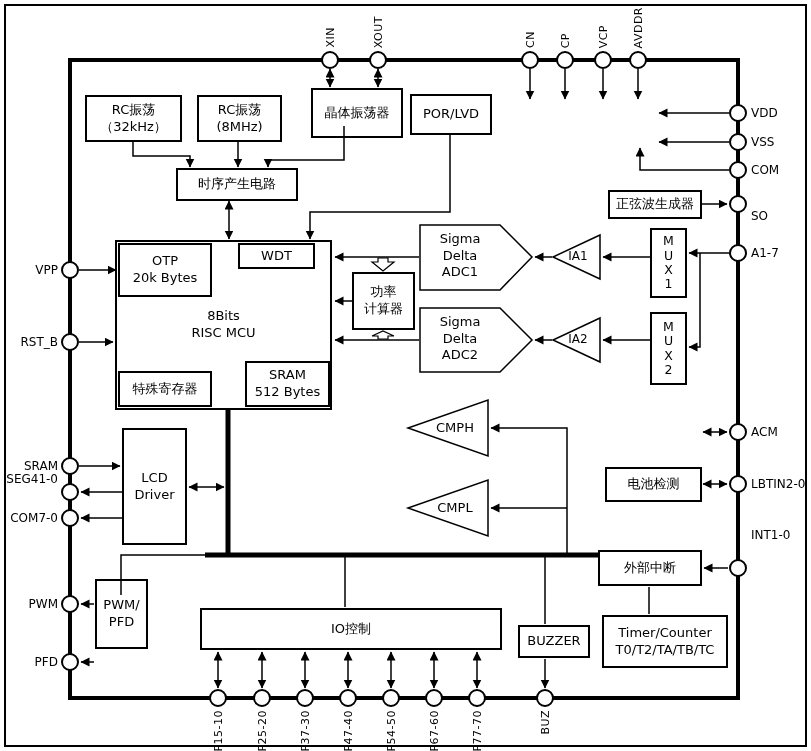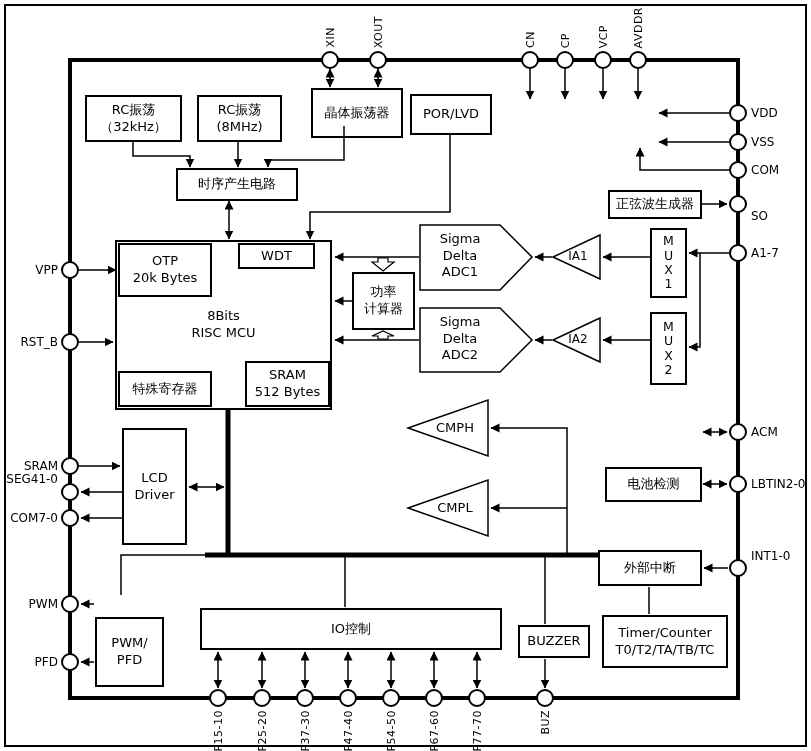--- a/index.html
+++ b/index.html
@@ -53,21 +53,21 @@
 X
 1</div>
   <div class="blk mux" style="left:650px;top:312px;width:37px;height:73px">M
 U
 X
 2</div>
   <div class="blk" style="left:605px;top:467px;width:97px;height:35px">电池检测</div>
   <div class="blk" style="left:598px;top:550px;width:104px;height:36px">外部中断</div>
   <div class="blk" style="left:122px;top:428px;width:65px;height:117px">LCD
 Driver</div>
-  <div class="blk" style="left:95px;top:617px;width:69px;height:70px">PWM/
+  <div class="blk" style="left:95px;top:579px;width:53px;height:70px">PWM/
 PFD</div>
   <div class="blk" style="left:200px;top:608px;width:302px;height:42px">IO控制</div>
   <div class="blk" style="left:518px;top:625px;width:72px;height:33px">BUZZER</div>
   <div class="blk" style="left:602px;top:615px;width:126px;height:53px">Timer/Counter
 T0/T2/TA/TB/TC</div>
 
   <svg class="wires" width="811" height="751" viewBox="0 0 811 751">
     <defs>
       <marker id="ah" markerWidth="10" markerHeight="10" refX="8.5" refY="4.5" orient="auto-start-reverse" markerUnits="userSpaceOnUse">
         <path d="M0,0 L9,4.5 L0,9 Z" fill="#000"></path>
@@ -190,21 +190,21 @@
   <div class="pin" style="left:729px;top:423px"></div>
   <div class="pin" style="left:729px;top:475px"></div>
   <div class="pin" style="left:729px;top:559px"></div>
   <div class="pl-r" style="top:105px">VDD</div>
   <div class="pl-r" style="top:134px">VSS</div>
   <div class="pl-r" style="top:162px">COM</div>
   <div class="pl-r" style="top:208px">SO</div>
   <div class="pl-r" style="top:245px">A1-7</div>
   <div class="pl-r" style="top:424px">ACM</div>
   <div class="pl-r" style="top:476px">LBTIN2-0</div>
-  <div class="pl-r" style="top:548px">INT1-0</div>
+  <div class="pl-r" style="top:527px">INT1-0</div>
 
   <div class="pin" style="left:61px;top:261px"></div>
   <div class="pin" style="left:61px;top:333px"></div>
   <div class="pin" style="left:61px;top:457px"></div>
   <div class="pin" style="left:61px;top:483px"></div>
   <div class="pin" style="left:61px;top:509px"></div>
   <div class="pin" style="left:61px;top:595px"></div>
   <div class="pin" style="left:61px;top:653px"></div>
   <div class="pl-l" style="top:262px">VPP</div>
   <div class="pl-l" style="top:334px">RST_B</div>

